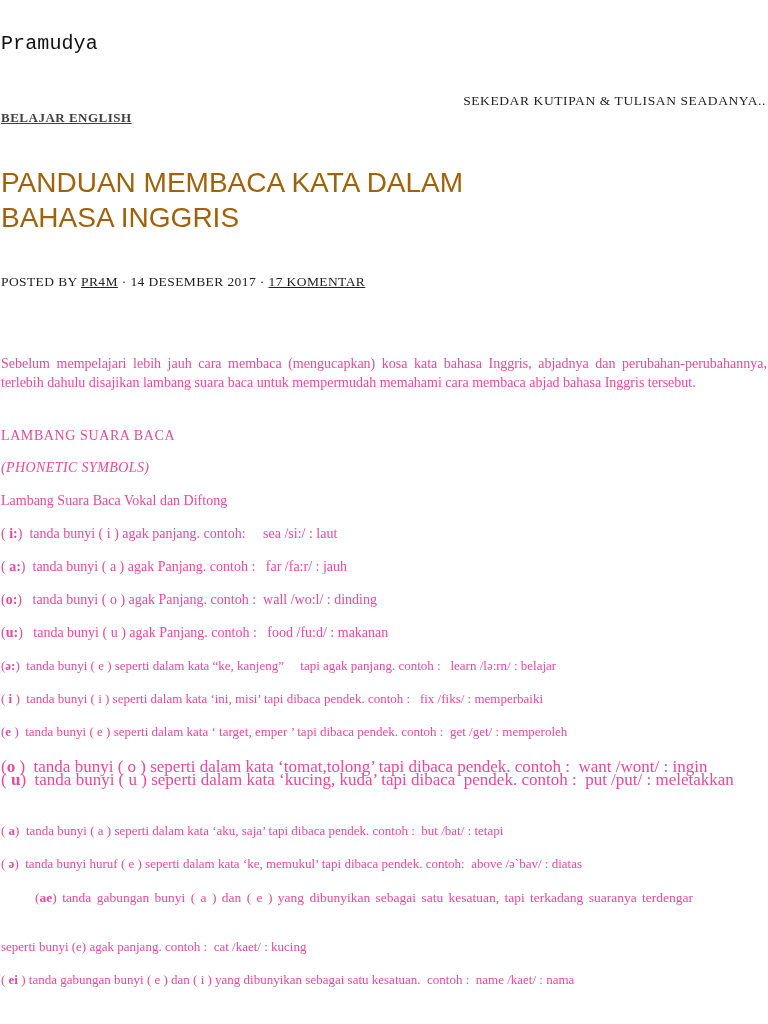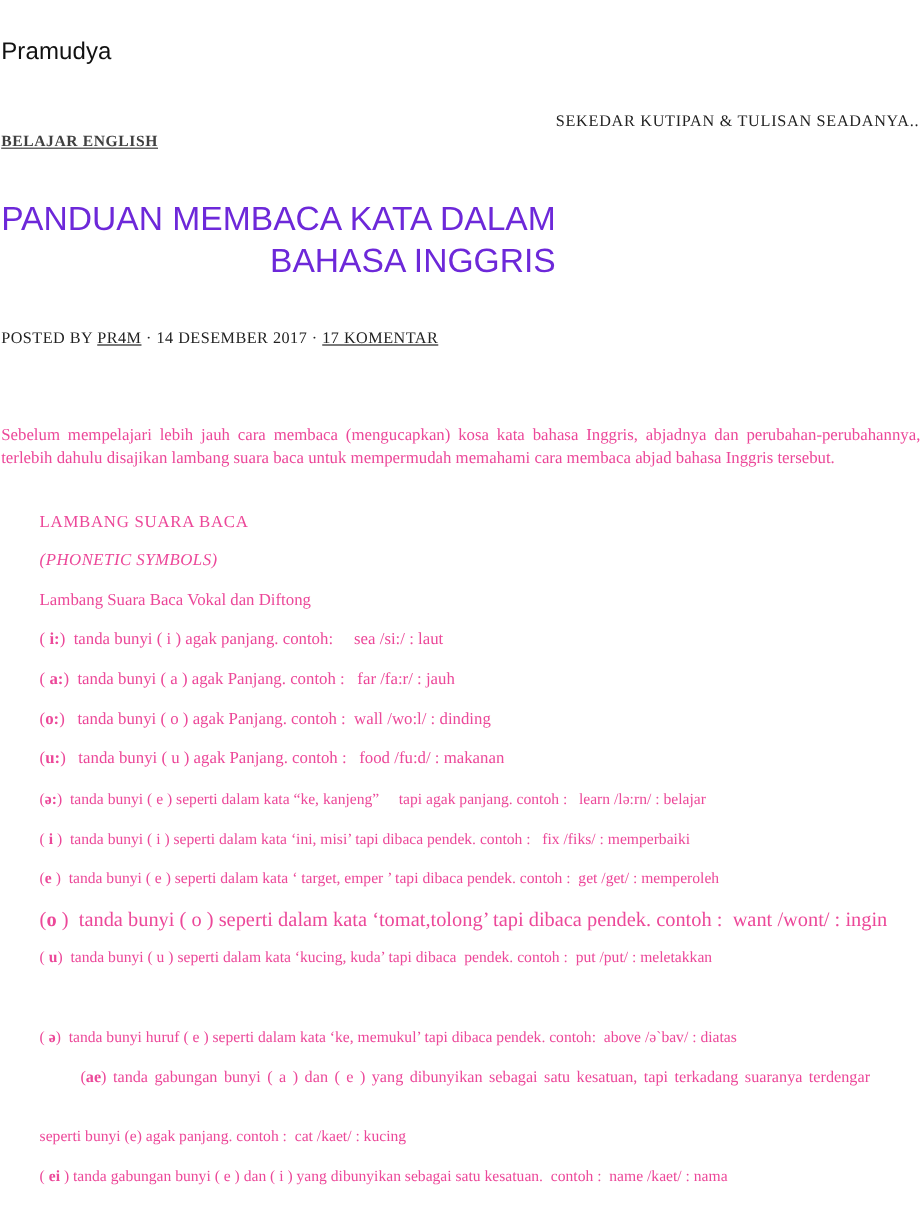--- a/index.html
+++ b/index.html
@@ -3,49 +3,49 @@
 <meta charset="utf-8">
 <style>
   html, body { margin: 0; padding: 0; background: #ffffff; }
   body {
     width: 768px; height: 1024px; overflow: hidden; position: relative;
     color: #1a1a1a;
     font-family: "Liberation Serif", "DejaVu Serif", serif;
   }
   .site-title {
     position: absolute; left: 1px; top: 32px;
-    font-family: Liberation Sans, sans-serif;
+    font-family: Liberation Mono, monospace;
     font-size: 20px; color: #111; letter-spacing: 0.1px;
   }
   .tagline {
     position: absolute; right: 2px; top: 93px;
     font-size: 13.5px; letter-spacing: 0.6px; color: #222;
   }
   .category {
     position: absolute; left: 1px; top: 110px;
     font-size: 13px; font-weight: bold; letter-spacing: 0.5px;
     text-decoration: underline; color: #404040;
   }
   .post-title {
     position: absolute; left: 1px; top: 165px; margin: 0;
     font-family: "Liberation Sans", "DejaVu Sans", sans-serif;
-    font-weight: normal; font-size: 28px; line-height: 35px; color: #6d28d9; text-align: right;
+    font-weight: normal; font-size: 28px; line-height: 35px; color: #a16207;
   }
   .post-meta {
     position: absolute; left: 1px; top: 274px;
     font-size: 13.5px; letter-spacing: 0.4px; color: #222;
   }
   .post-meta a { color: #222; text-decoration: underline; }
   .content {
     position: absolute; left: 1px; right: 1px; top: 354px;
     font-size: 14px; color: #ec4899;
   }
   .content p { margin: 0; }
   .intro { text-align: justify; line-height: 19px; }
-  .line { position: absolute; left: 0; right: 0; white-space: nowrap; padding-left: 32px; }
+  .line { position: absolute; left: 0; right: 0; white-space: nowrap; }
   .line.wrap { white-space: normal; text-align: justify; line-height: 19px; margin-left: 34px; }
   .caps { letter-spacing: 0.6px; }
   .ital { font-style: italic; letter-spacing: 0.4px; }
   b { font-weight: bold; }
 </style>
 </head>
 <body>
 
 <div class="site-title">Pramudya</div>
 <div class="tagline">SEKEDAR KUTIPAN &amp; TULISAN SEADANYA..</div>
@@ -73,18 +73,19 @@
   <p class="line" style="top:139px">Lambang Suara Baca Vokal dan Diftong</p>
 
   <p class="line" style="top:172px"><span>( </span><b>i:</b><span>)</span><span style="white-space:pre">  tanda bunyi ( i ) agak panjang. contoh:     sea /si:/ : laut</span></p>
   <p class="line" style="top:205px"><span>( </span><b>a:</b><span>)</span><span style="white-space:pre">  tanda bunyi ( a ) agak Panjang. contoh :   far /fa:r/ : jauh</span></p>
   <p class="line" style="top:238px"><span>(</span><b>o:</b><span>)</span><span style="white-space:pre">   tanda bunyi ( o ) agak Panjang. contoh :  wall /wo:l/ : dinding</span></p>
   <p class="line" style="top:271px"><span>(</span><b>u:</b><span>)</span><span style="white-space:pre">   tanda bunyi ( u ) agak Panjang. contoh :   food /fu:d/ : makanan</span></p>
   <p class="line" style="top:304px;font-size:13px"><span>(</span><b>ə:</b><span>)</span><span style="white-space:pre">  tanda bunyi ( e ) seperti dalam kata “ke, kanjeng”     tapi agak panjang. contoh :   learn /lə:rn/ : belajar</span></p>
   <p class="line" style="top:337px;font-size:13px"><span>( </span><b>i</b><span> )</span><span style="white-space:pre">  tanda bunyi ( i ) seperti dalam kata ‘ini, misi’ tapi dibaca pendek. contoh :   fix /fiks/ : memperbaiki</span></p>
   <p class="line" style="top:370px;font-size:13px"><span>(</span><b>e</b><span> )</span><span style="white-space:pre">  tanda bunyi ( e ) seperti dalam kata ‘ target, emper ’ tapi dibaca pendek. contoh :  get /get/ : memperoleh</span></p>
   <p class="line" style="top:403px;font-size:17px"><span>(</span><b>o</b><span> )</span><span style="white-space:pre">  tanda bunyi ( o ) seperti dalam kata ‘tomat,tolong’ tapi dibaca pendek. contoh :  want /wont/ : ingin</span></p>
-  <p class="line" style="top:436px;font-size:13px"><span>( </span><b>u</b><span>)</span><span style="white-space:pre">  tanda bunyi ( u ) seperti dalam kata ‘kucing, kuda’ tapi dibaca  pendek. contoh :  put /put/ : meletakkan</span></p>
+  <p class="line" style="top:416px;font-size:17px"><span>( </span><b>u</b><span>)</span><span style="white-space:pre">  tanda bunyi ( u ) seperti dalam kata ‘kucing, kuda’ tapi dibaca  pendek. contoh :  put /put/ : meletakkan</span></p>
+  <p class="line" style="top:469px;font-size:13px"><span>( </span><b>a</b><span>)</span><span style="white-space:pre">  tanda bunyi ( a ) seperti dalam kata ‘aku, saja’ tapi dibaca pendek. contoh :  but /bat/ : tetapi</span></p>
   <p class="line" style="top:502px;font-size:13px"><span>( </span><b>ə</b><span>)</span><span style="white-space:pre">  tanda bunyi huruf ( e ) seperti dalam kata ‘ke, memukul’ tapi dibaca pendek. contoh:  above /əˋbav/ : diatas</span></p>
   <p class="line wrap" style="top:534px;font-size:13.5px;word-spacing:2px"><span>(</span><b>ae</b><span>)</span><span> tanda gabungan bunyi ( a ) dan ( e ) yang dibunyikan sebagai satu kesatuan, tapi terkadang suaranya terdengar</span></p>
   <p class="line" style="top:585px;font-size:13px"><span style="white-space:pre">seperti bunyi (e) agak panjang. contoh :  cat /kaet/ : kucing</span></p>
   <p class="line" style="top:618px;font-size:13px"><span>( </span><b>ei</b><span> )</span><span style="white-space:pre"> tanda gabungan bunyi ( e ) dan ( i ) yang dibunyikan sebagai satu kesatuan.  contoh :  name /kaet/ : nama</span></p>
 </div>
 
 </body></html>

